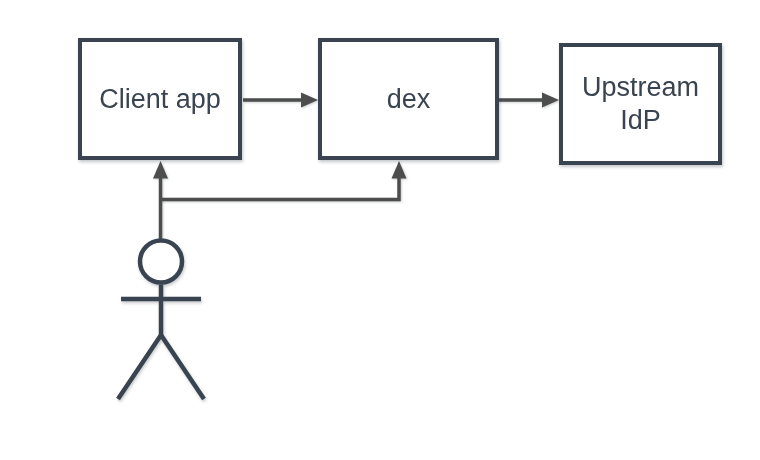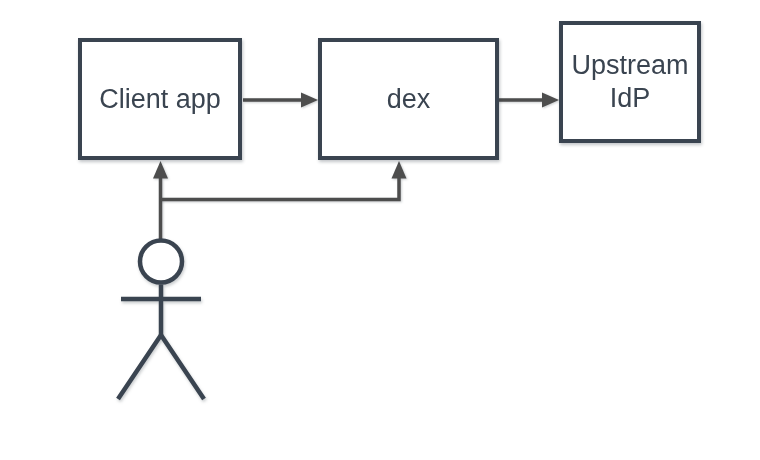--- a/index.html
+++ b/index.html
@@ -25,21 +25,21 @@
     box-shadow:1px 2px 3px rgba(40,50,60,0.28);
     display:flex;align-items:center;justify-content:center;
     text-align:center;
     color:var(--text);
     font-size:27px;
     line-height:33px;
     padding:0 6px;
   }
   .node.client-app{left:78px;top:38px;width:164px;height:122px;}
   .node.dex{left:318px;top:38px;width:181px;height:122px;}
-  .node.upstream-idp{left:559px;top:21px;width:142px;height:122px;}
+  .node.upstream-idp{left:559px;top:43px;width:163px;height:122px;}
   svg.overlay{position:absolute;left:0;top:0;width:760px;height:460px;}
   .edge{color:var(--edge);filter:drop-shadow(1px 1.5px 1px rgba(40,50,60,0.25));}
   .edge line,.edge polyline{stroke:currentColor;stroke-width:3.5;fill:none;}
   .edge polygon{fill:currentColor;stroke:none;}
   .actor{color:var(--node-border);filter:drop-shadow(1px 2px 1.5px rgba(40,50,60,0.25));}
   .actor circle{stroke:currentColor;stroke-width:4.5;fill:var(--node-fill);}
   .actor line,.actor path{stroke:currentColor;stroke-width:4.5;fill:none;}
   .actor-label{
     position:absolute;
     left:81px;top:396px;width:160px;

